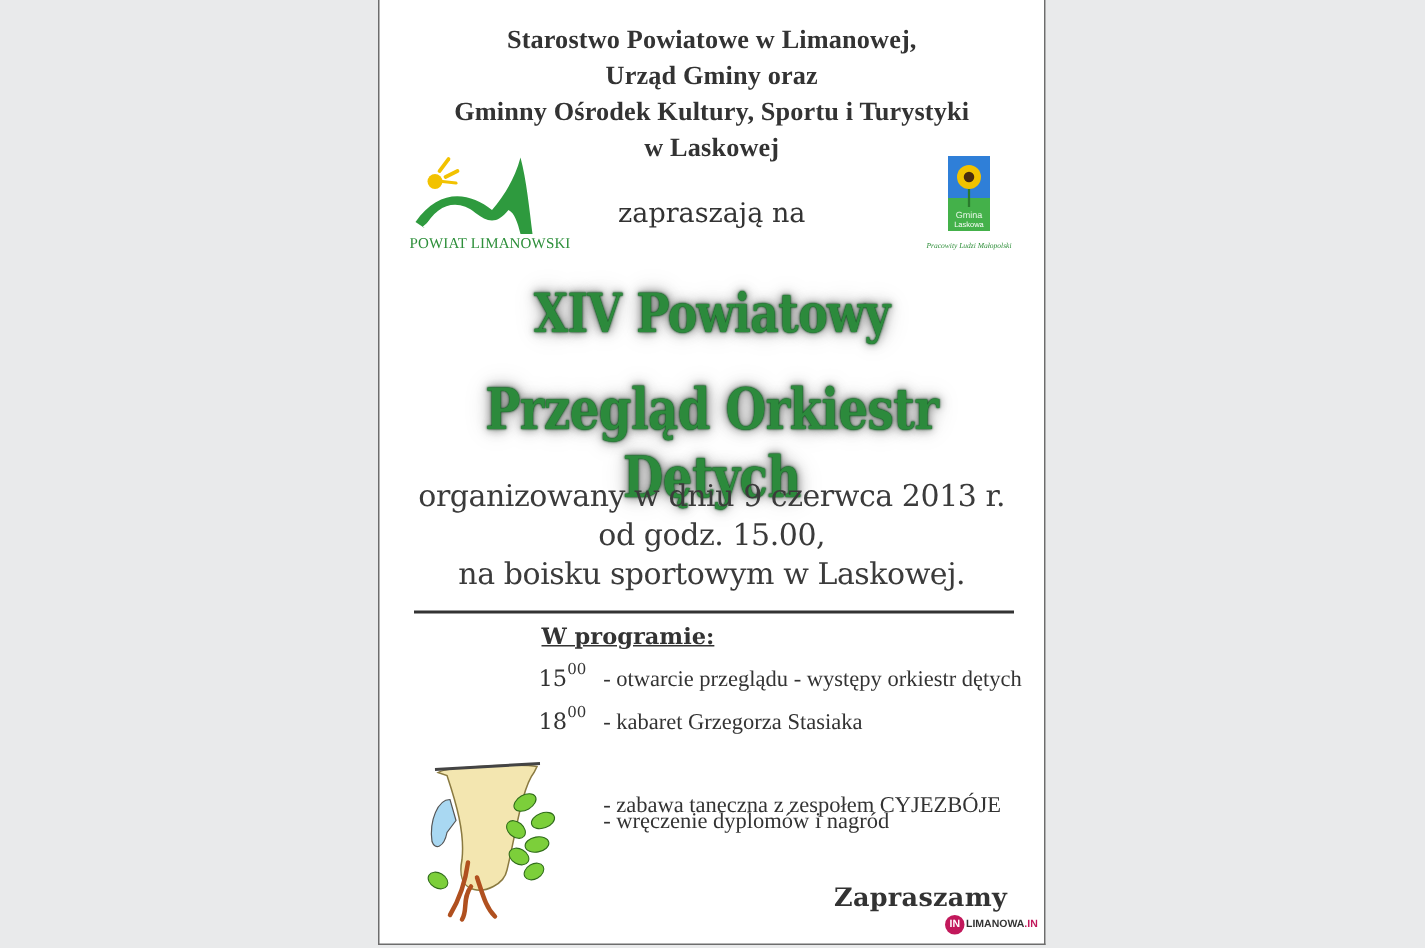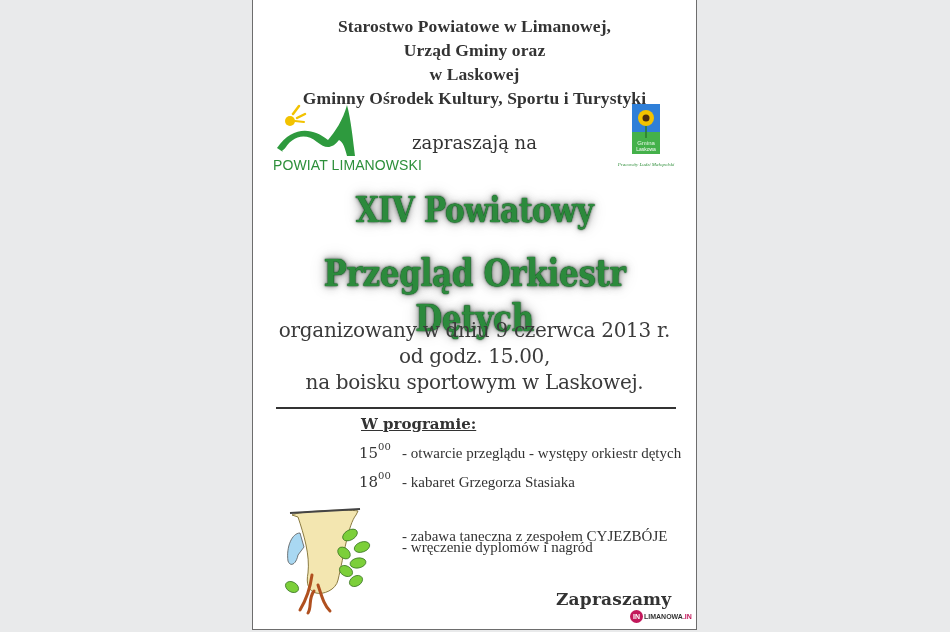--- a/index.html
+++ b/index.html
@@ -21,21 +21,21 @@
     position:absolute; left:0; top:14px; width:100%;
     text-align:center; color:#333; font-weight:bold;
     font-size:17.5px; line-height:24px; letter-spacing:0.1px;
   }
   .header div { white-space:nowrap; }
   .logo-left {
     position:absolute; left:20px; top:100px; width:100px; height:70px;
   }
   .logo-left .caption {
     position:absolute; left:0; top:57px; width:100px;
-    font-family:Liberation Sans, sans-serif; font-size:14px;
+    font-family:Liberation Serif, serif; font-size:10px;
     color:#2d8f3a; letter-spacing:0.1px; white-space:nowrap;
   }
   .logo-right {
     position:absolute; left:358px; top:100px; width:70px; height:75px;
   }
   .logo-right .tag {
     position:absolute; left:0; top:62px; width:70px; text-align:center;
     font-size:5px; color:#2f8f3a; font-style:italic; white-space:nowrap;
   }
   .invite {
@@ -93,22 +93,22 @@
   .watermark .brand span { color:#c2185b; }
 </style>
 </head>
 <body>
 
 <div class="poster">
 
   <div class="header">
     <div>Starostwo Powiatowe w Limanowej,</div>
     <div>Urząd Gminy oraz</div>
+    <div>Gminny Ośrodek Kultury, Sportu i Turystyki</div>
     <div>w Laskowej</div>
-    <div>Gminny Ośrodek Kultury, Sportu i Turystyki</div>
   </div>
 
   <div class="logo-left">
     <svg width="100" height="60" viewBox="0 0 100 60">
       <circle cx="17" cy="21" r="5" fill="#f2c200"></circle>
       <path d="M20 14 L26 6" stroke="#f2c200" stroke-width="2.5" stroke-linecap="round"></path>
       <path d="M24 18 L32 14" stroke="#f2c200" stroke-width="2.5" stroke-linecap="round"></path>
       <path d="M22 21 L31 22" stroke="#f2c200" stroke-width="2" stroke-linecap="round"></path>
       <path d="M4 48 C20 25 40 28 55 40 C62 32 70 20 74 5 C78 20 80 40 82 56 L74 56 C72 48 70 42 66 40 C58 50 52 48 44 42 C32 32 18 36 10 52 Z" fill="#2e9a3e"></path>
       <path d="M10 52 C20 42 34 40 46 48 C54 54 60 52 66 44" stroke="#fff" stroke-width="3" fill="none"></path>

